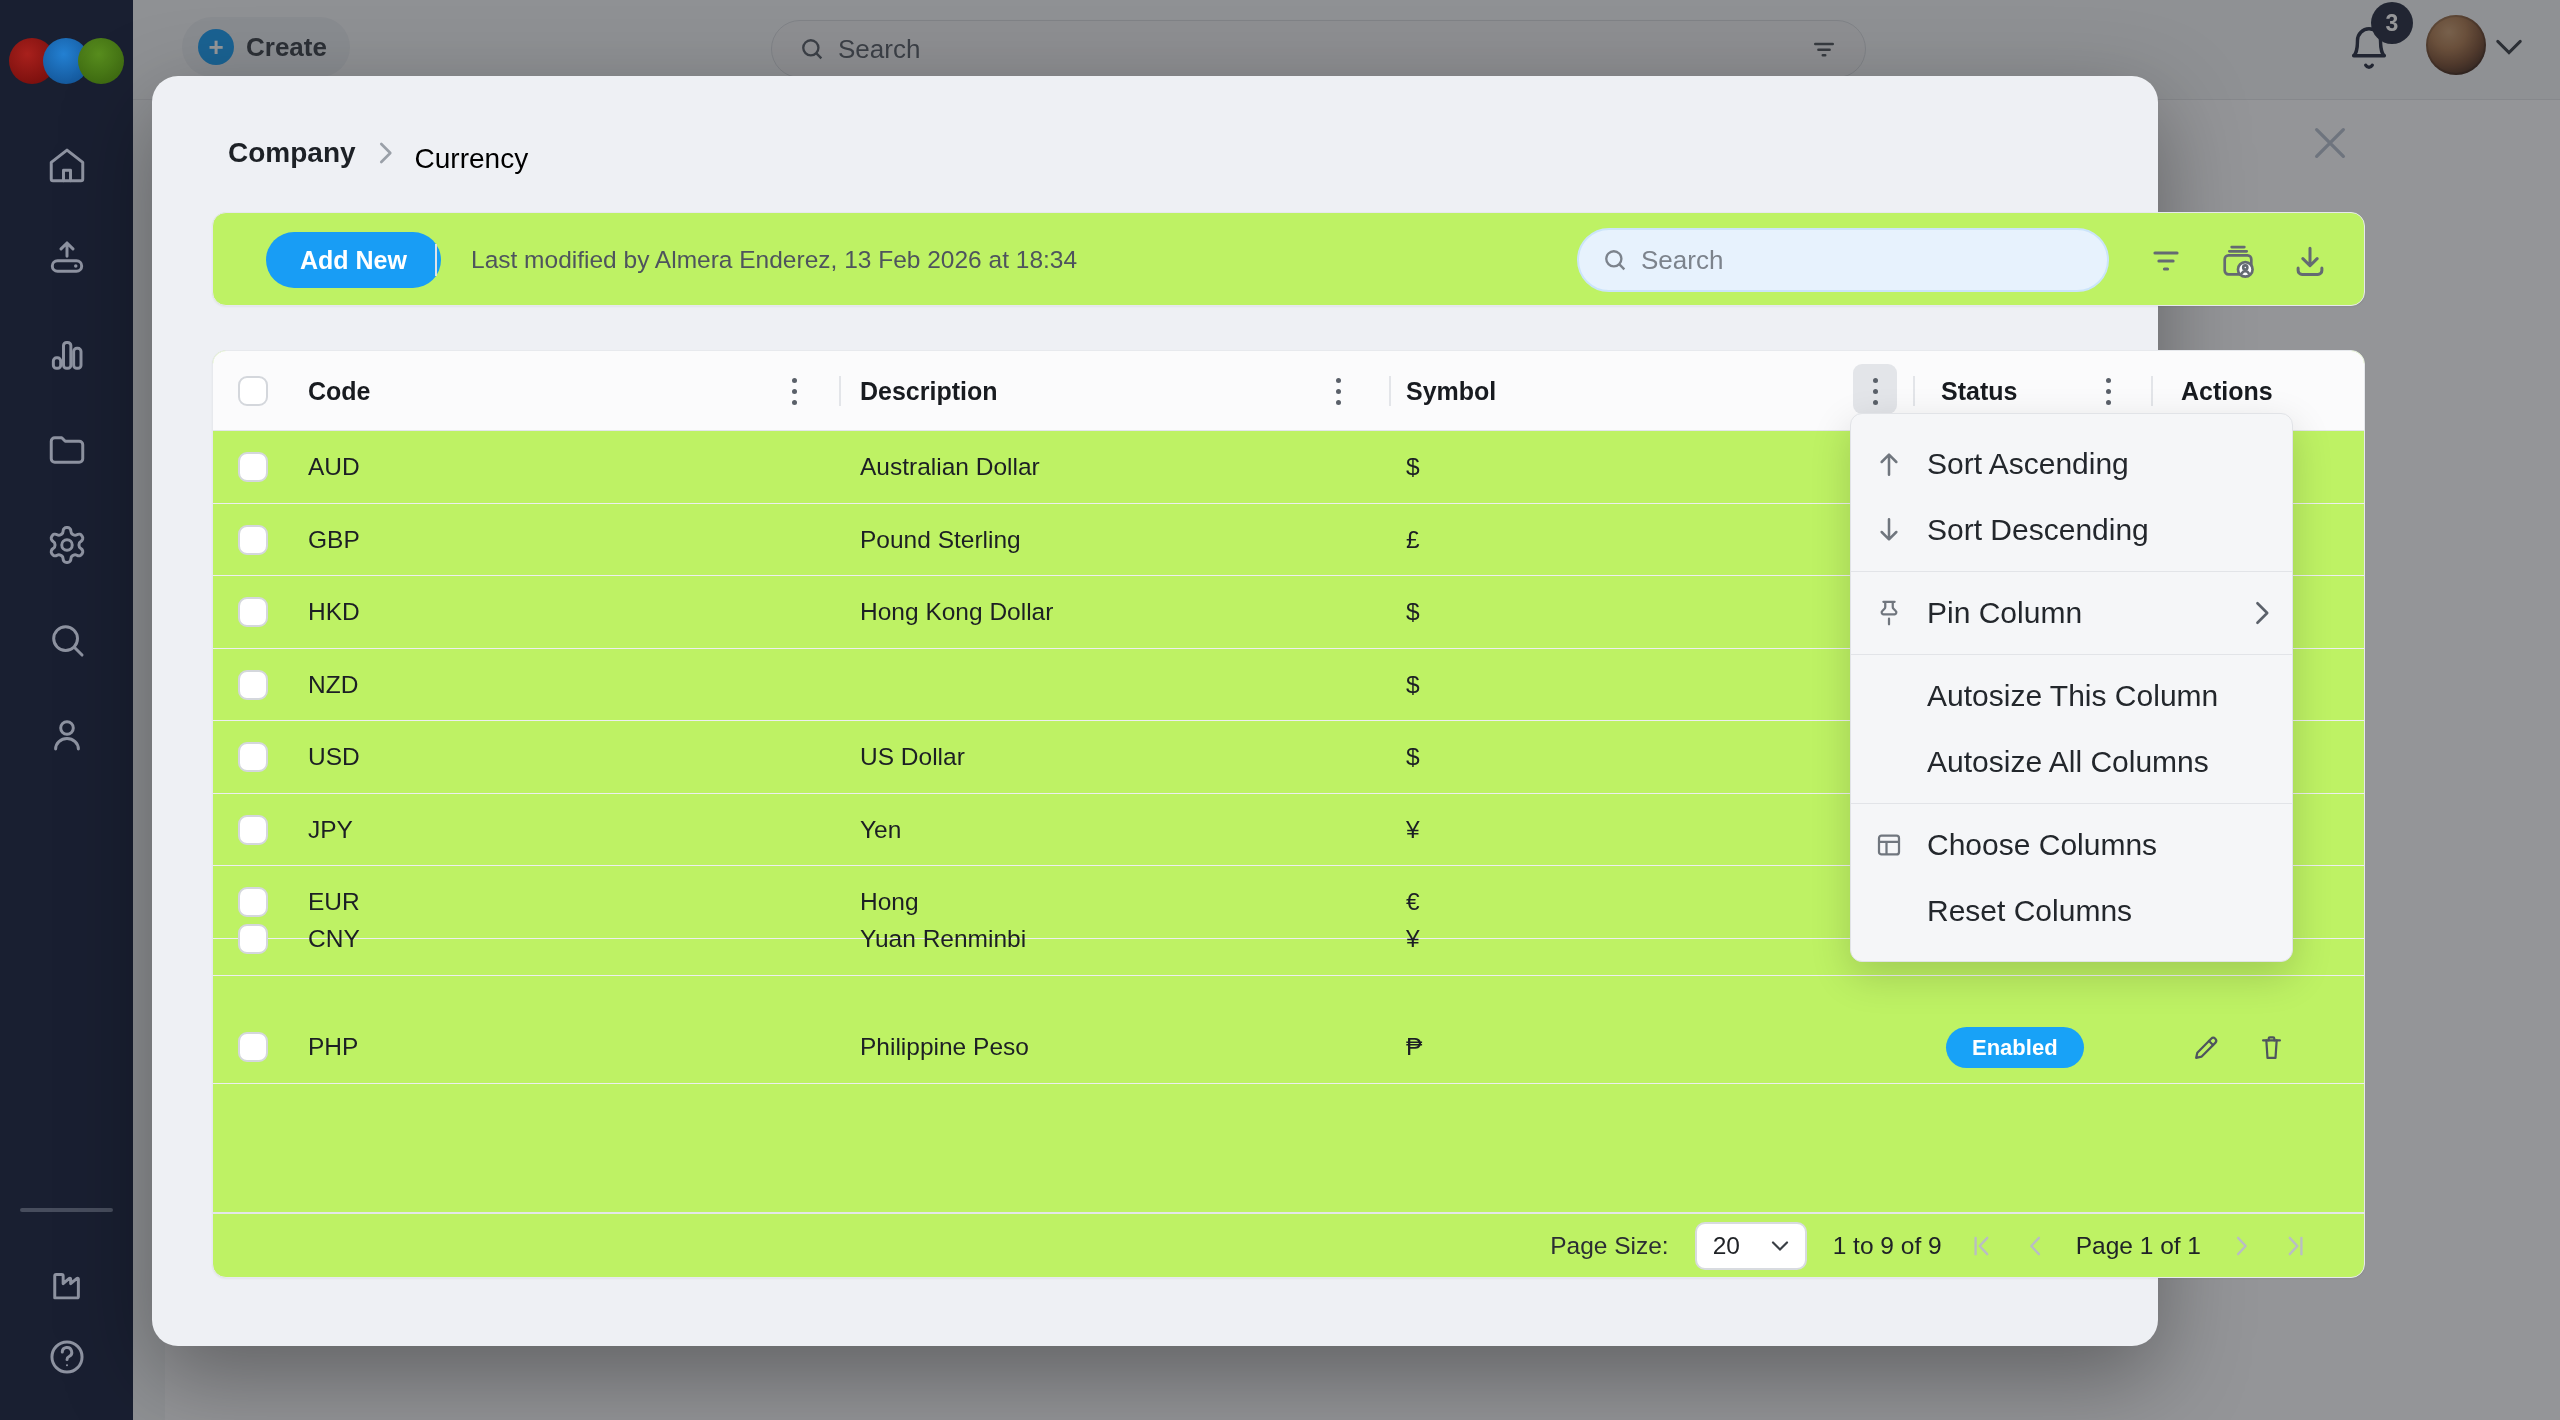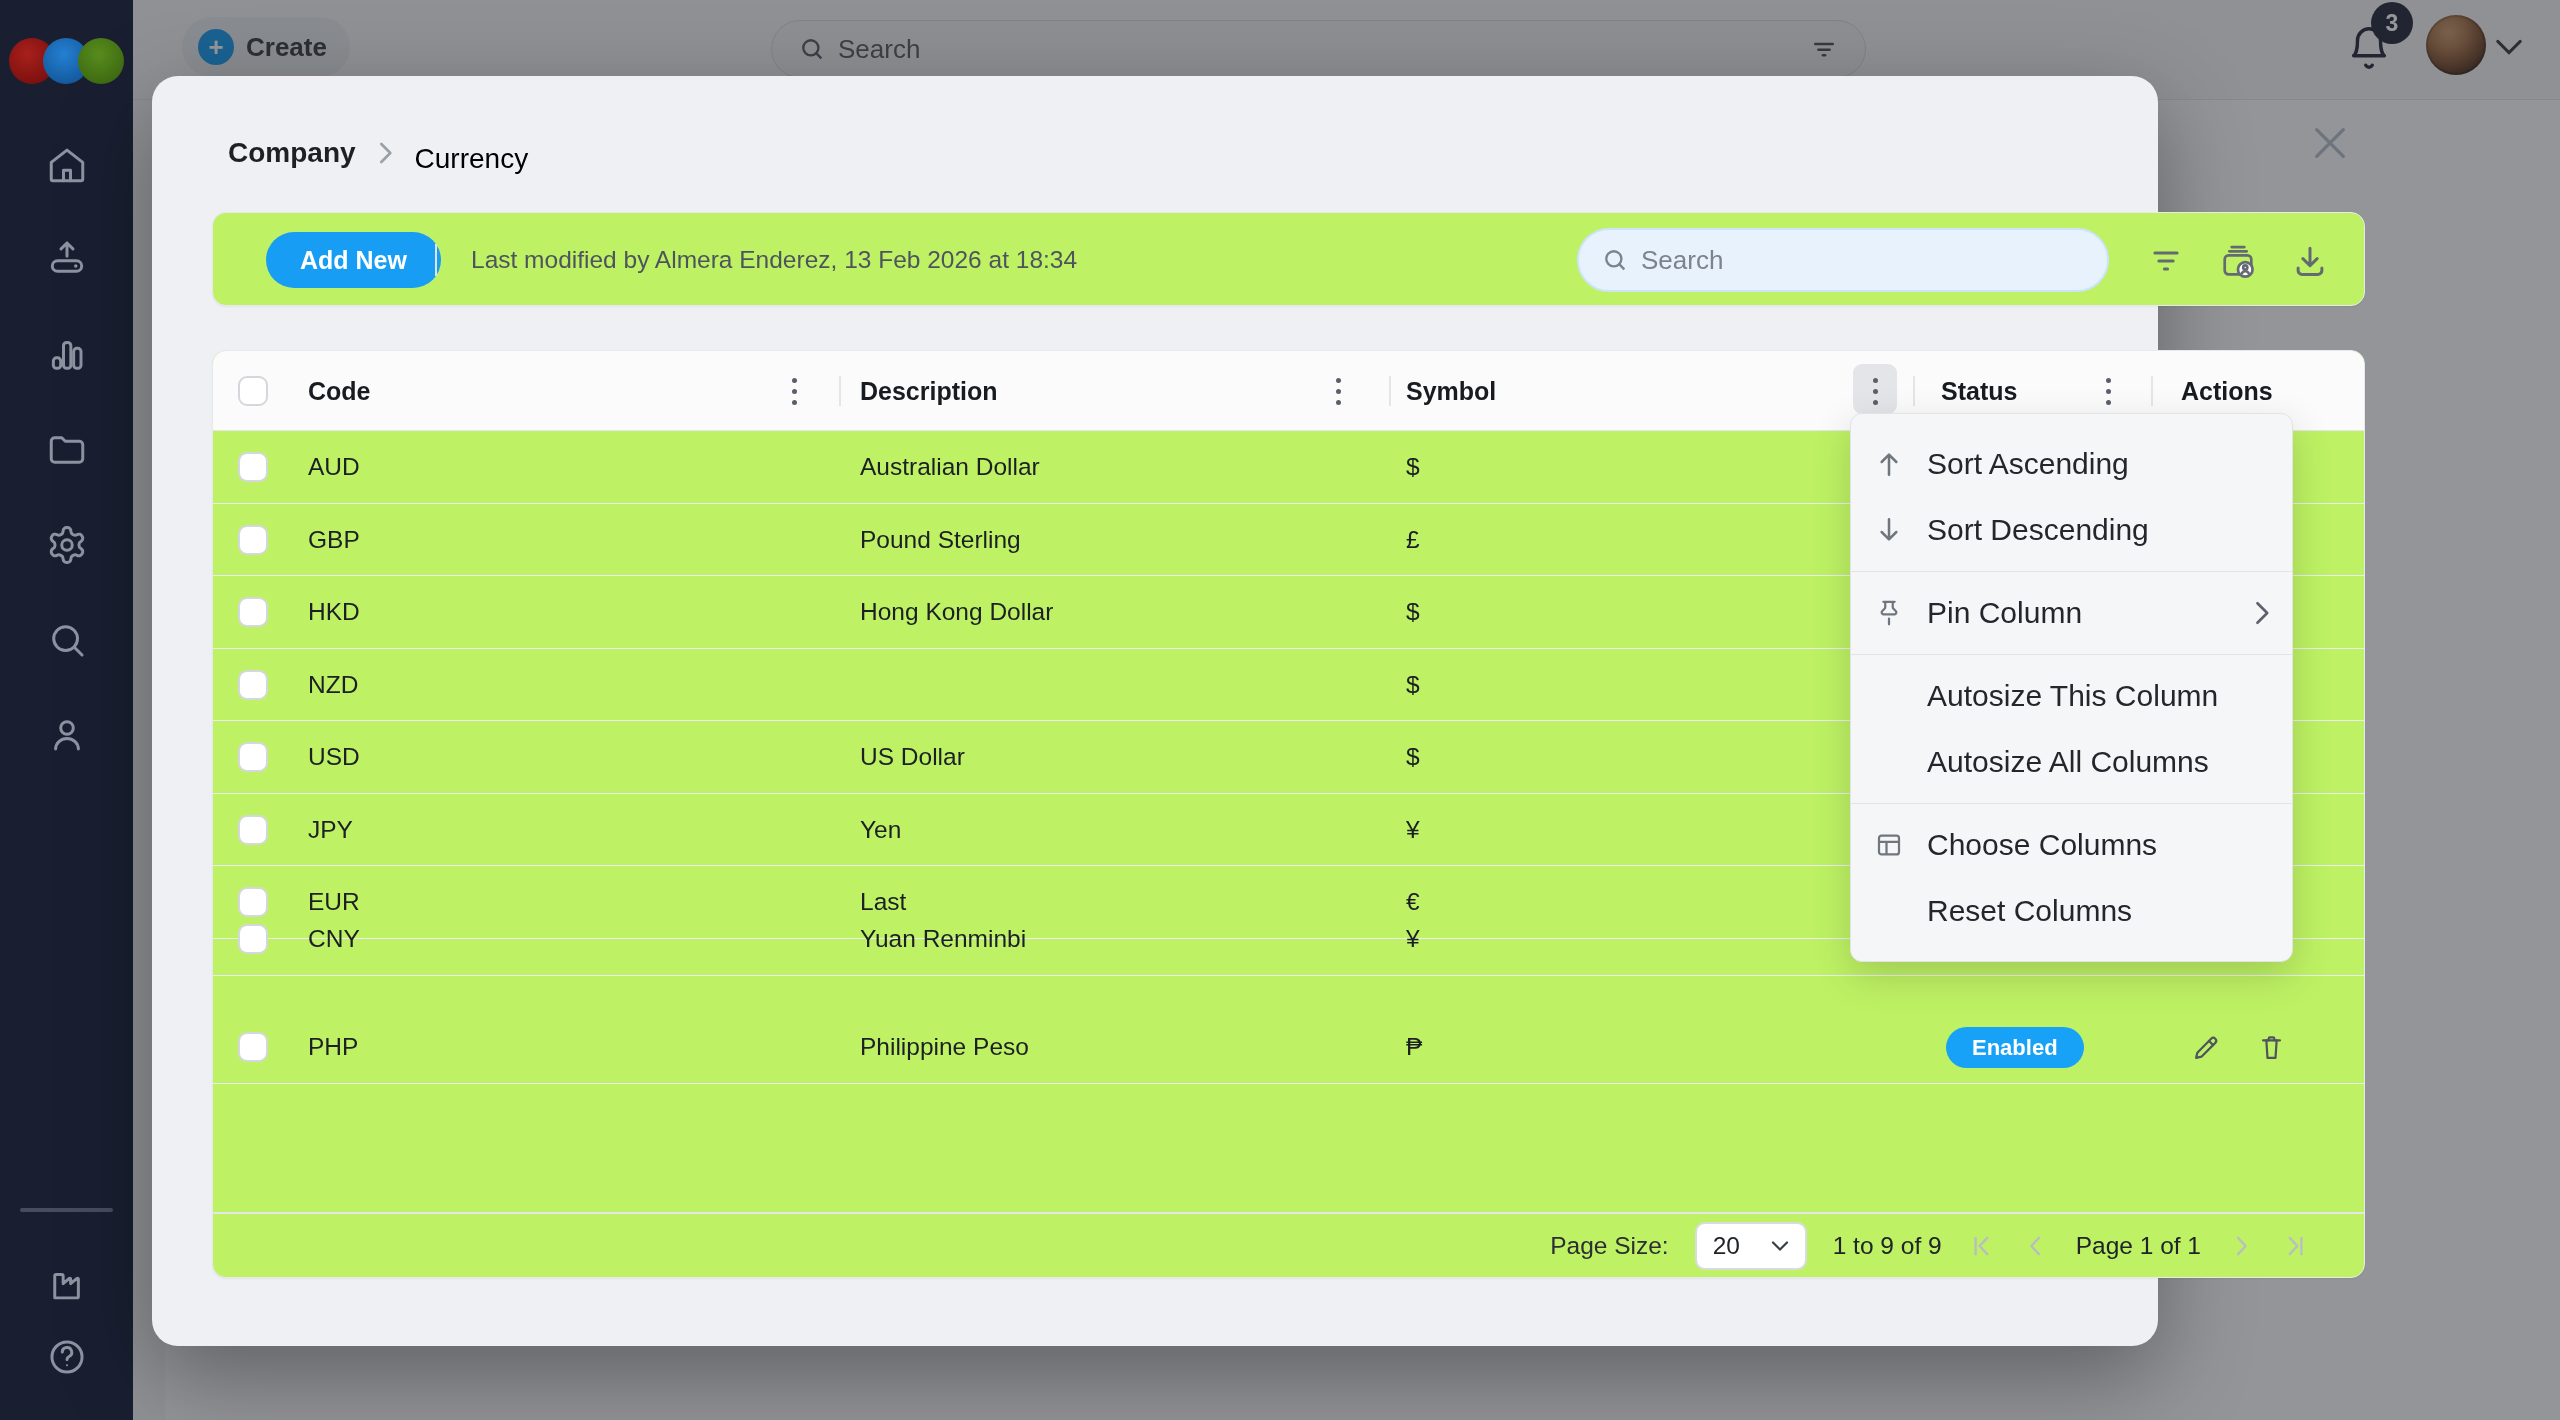--- a/index.html
+++ b/index.html
@@ -331,21 +331,21 @@
             </svg>
         <svg class="act" style="left:2043px" viewBox="0 0 24 24" fill="none" stroke="currentColor" stroke-width="1.7" stroke-linecap="round" stroke-linejoin="round">
               <path d="M5.5 6.5h13"></path>
               <path d="M8 6.5l.9 13.5h6.2L16 6.5"></path>
               <path d="M9.8 6.5V5.2a1 1 0 0 1 1-1h2.4a1 1 0 0 1 1 1v1.3"></path>
             </svg>
       </div>
           <div class="trow" style="top: 515px;">
         <span class="cb row-cb"></span>
         <div class="cell" style="left:95px">EUR</div>
-        <div class="cell" style="left:647px">Last</div>
+        <div class="cell" style="left:647px">Hong</div>
         <div class="cell" style="left:1193px">€</div>
         <div class="pill">Enabled</div>
         <svg class="act" style="left:1978px" viewBox="0 0 24 24" fill="none" stroke="currentColor" stroke-width="1.7" stroke-linecap="round" stroke-linejoin="round">
               <path d="M4 20l.9-3.9L15.6 5.2a2.26 2.26 0 0 1 3.2 3.2L8.1 19.1 4 20z"></path>
               <path d="M13.9 6.9l3.2 3.2"></path>
             </svg>
         <svg class="act" style="left:2043px" viewBox="0 0 24 24" fill="none" stroke="currentColor" stroke-width="1.7" stroke-linecap="round" stroke-linejoin="round">
               <path d="M5.5 6.5h13"></path>
               <path d="M8 6.5l.9 13.5h6.2L16 6.5"></path>
               <path d="M9.8 6.5V5.2a1 1 0 0 1 1-1h2.4a1 1 0 0 1 1 1v1.3"></path>

